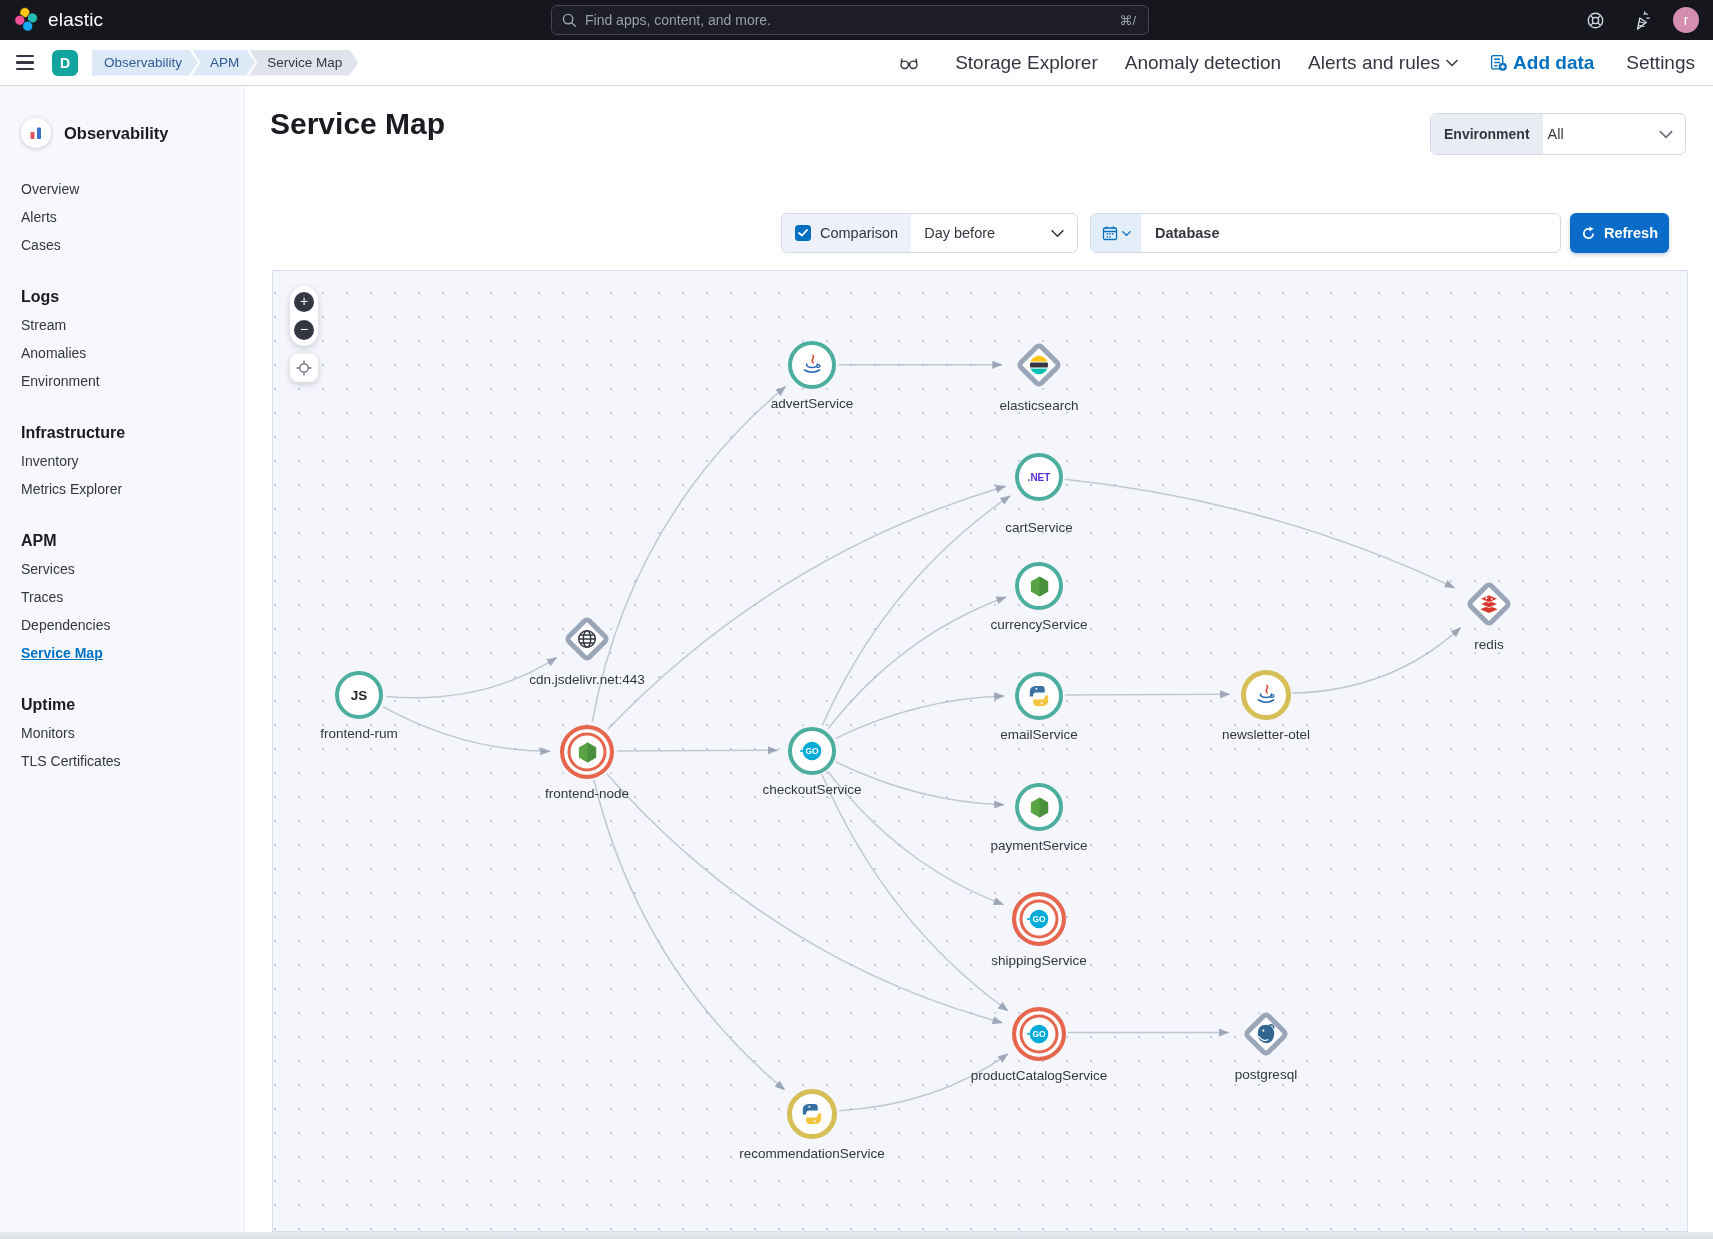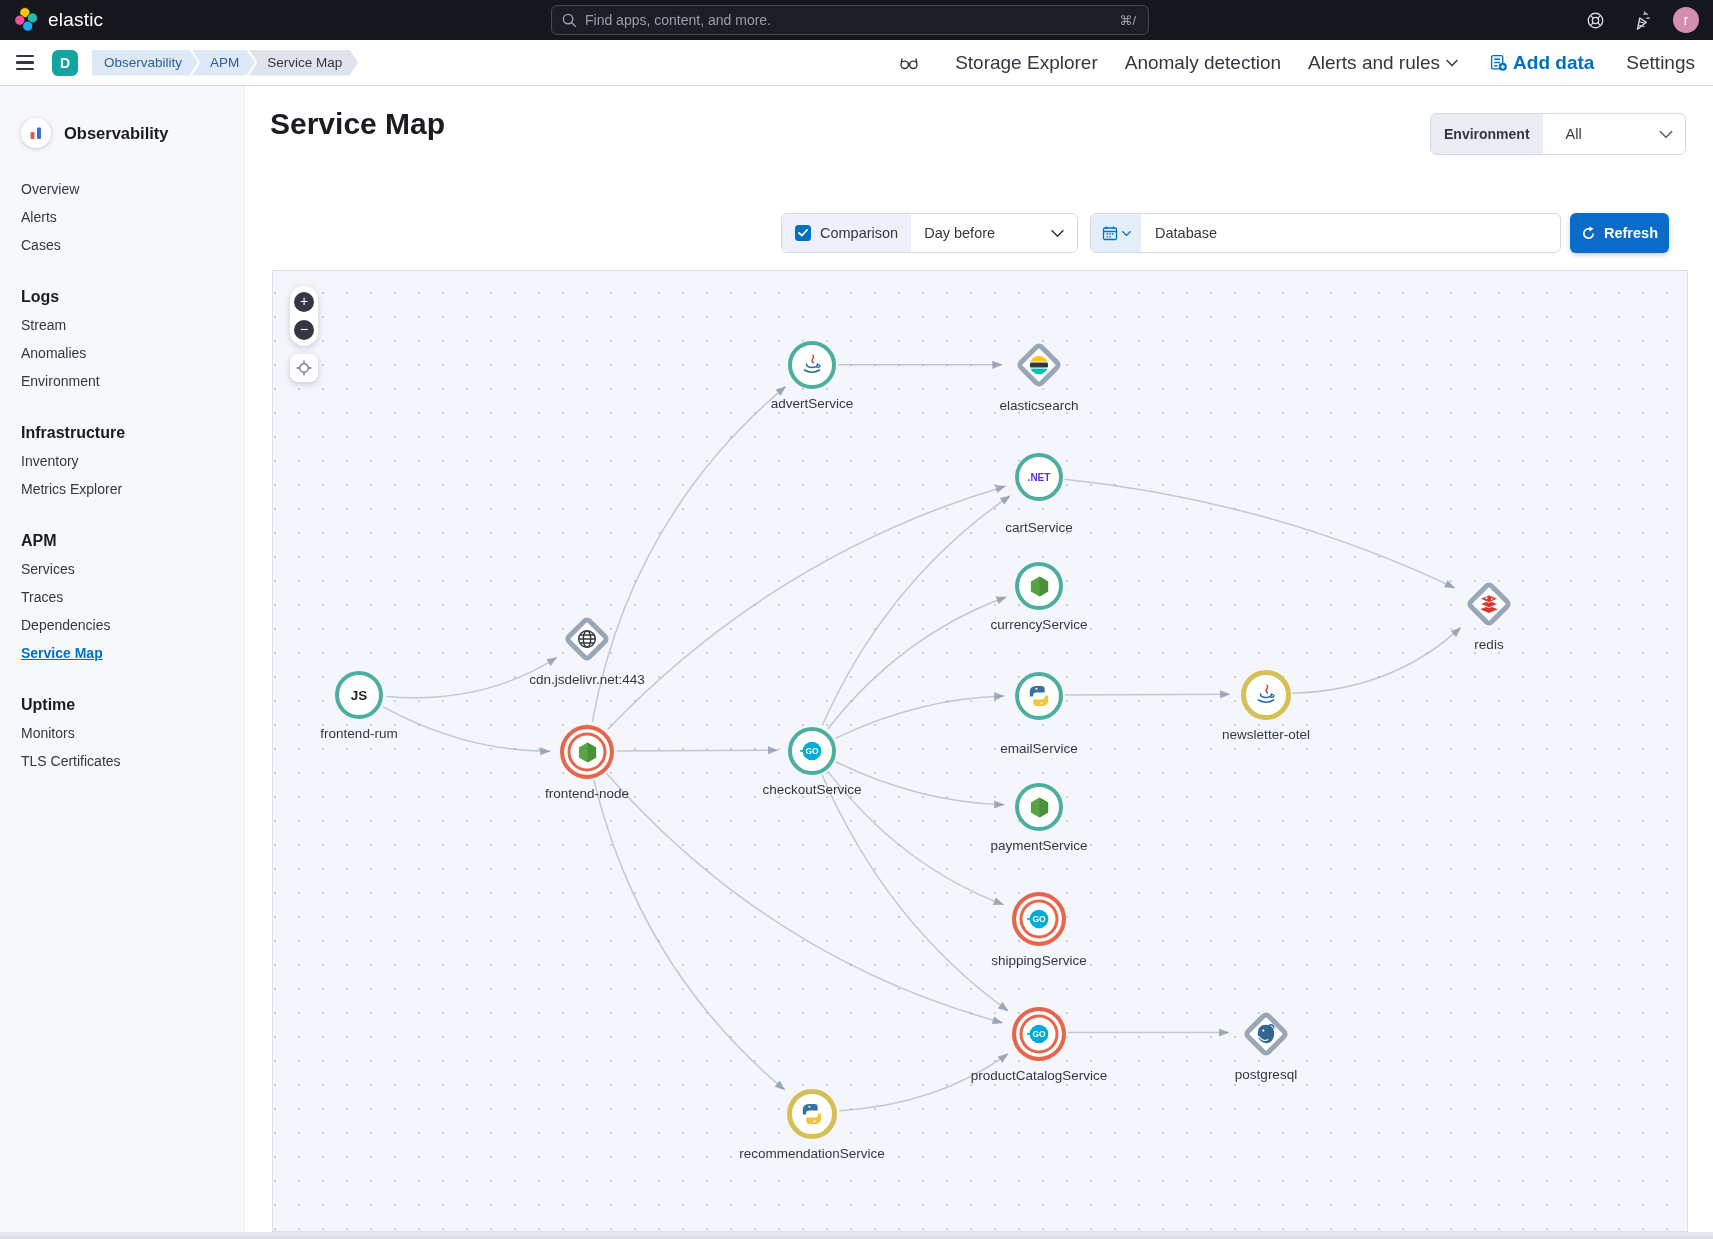--- a/index.html
+++ b/index.html
@@ -41,34 +41,34 @@
   .sb-header{height:28px;line-height:28px;font-size:16px;font-weight:bold;color:#1a1c21;}
   .sb-item{height:28px;line-height:28px;font-size:14px;color:#343741;cursor:pointer;}
   .sb-item.active{color:#0071c2;font-weight:bold;text-decoration:underline;}
 
   
   .main{position:absolute;left:245px;top:86px;right:0;bottom:7px;background:#fff;}
   .page-title{position:absolute;left:25px;top:20px;font-size:30px;line-height:36px;font-weight:bold;color:#1a1c21;}
 
   .env-control{position:absolute;left:1185px;top:27px;width:256px;height:42px;border:1px solid #d3dae6;border-radius:6px;display:flex;overflow:hidden;background:#fff;cursor:pointer;}
   .env-prepend{background:#e9edf3;display:flex;align-items:center;padding:0 13px;font-size:14px;font-weight:bold;color:#343741;text-align:right;}
-  .env-value{flex:1;display:flex;align-items:center;padding:0 23px;font-size:14.5px;color:#343741;}
+  .env-value{flex:1;display:flex;align-items:center;padding:0 5px;font-size:14.5px;color:#343741;}
   .env-caret{display:flex;align-items:center;padding-right:12px;}
 
   .toolbar-group{position:absolute;top:127px;height:40px;border:1px solid #d3dae6;border-radius:6px;background:#fff;display:flex;overflow:hidden;}
   .cmp{left:536px;width:297px;}
   .cmp-seg1{background:#eef1f9;display:flex;align-items:center;gap:9px;padding:0 13px;}
   .checkbox{width:16px;height:16px;border-radius:3.5px;background:#0071c2;display:flex;align-items:center;justify-content:center;cursor:pointer;}
   .cmp-label{font-size:14.5px;color:#343741;}
   .cmp-seg2{flex:1;display:flex;align-items:center;justify-content:space-between;padding:0 13px;cursor:pointer;}
   .cmp-value{font-size:14.5px;color:#343741;}
 
   .querybar{left:845px;width:471px;}
   .qb-date{width:50px;background:#e3eef9;display:flex;align-items:center;justify-content:center;gap:4px;cursor:pointer;}
-  .qb-input{flex:1;border:none;outline:none;font-size:14.5px;color:#343741;padding:0 14px;font-family:inherit;background:transparent;}
+  .qb-input{flex:1;border:none;outline:none;font-size:14.5px;color:#343741;padding:0 14px;font-family:inherit;background:transparent;font-weight:bold;}
 
   .refresh-btn{position:absolute;left:1325px;top:127px;width:99px;height:40px;border:none;border-radius:6px;background:#0a6cc8;color:#fff;font-size:14.5px;font-weight:bold;font-family:inherit;display:flex;align-items:center;justify-content:center;gap:8px;cursor:pointer;box-shadow:0 2px 4px rgba(10,60,120,.25);}
 
   
   .map-panel{position:absolute;left:27px;top:184px;width:1416px;height:962px;background:#f4f6fb;border:1px solid #d9deeb;background-image:radial-gradient(#c7cedf 1.1px, transparent 1.4px);background-size:24px 24px;background-position:14px 10px;overflow:hidden;}
   .edges-svg{position:absolute;left:0;top:0;width:100%;height:100%;}
 
   .map-controls{position:absolute;left:17px;top:15px;display:flex;flex-direction:column;gap:8px;z-index:5;}
   .ctl-box{background:#fff;border-radius:14px;box-shadow:0 2px 6px rgba(40,50,70,.22);display:flex;flex-direction:column;align-items:center;padding:6px 4px;gap:8px;}
   .ctl-round{width:20px;height:20px;border-radius:50%;background:#343741;color:#fff;font-size:14px;line-height:19px;text-align:center;cursor:pointer;}
@@ -399,21 +399,21 @@
             <div class="n-ring r-healthy">
               <span style="display: flex;">
                 <svg width="22" height="22" viewBox="-11 -11 22 22">
                   <path d="M-1,-10 h3.5 a3.2,3.2 0 0 1 3.2,3.2 v3.3 h-8.4 a3.2,3.2 0 0 0 -3.2,3.2 v0.8 h-3.3 v-5 a5.5,5.5 0 0 1 5.5,-5.5 z" fill="#3771a2"></path>
                   <path d="M1,10 h-3.5 a3.2,3.2 0 0 1 -3.2,-3.2 v-3.3 h8.4 a3.2,3.2 0 0 0 3.2,-3.2 v-0.8 h3.3 v5 a5.5,5.5 0 0 1 -5.5,5.5 z" fill="#f3c53c"></path>
                   <circle cx="-2.6" cy="-7.2" r="1" fill="#fff"></circle>
                   <circle cx="2.6" cy="7.2" r="1" fill="#fff"></circle>
                 </svg>
               </span>
             </div>
-            <div class="n-label" style="top: 45px;">emailService</div>
+            <div class="n-label" style="top: 31px;">emailService</div>
           </div>
           <div class="node" style="left: 539px; top: 480px;">
             <div class="n-ring r-healthy">
               <span style="display: flex;">
                 <svg width="24" height="24" viewBox="-12 -12 24 24">
                   <rect x="-12" y="-1" width="3.2" height="1.8" rx="0.9" fill="#00acd7"></rect>
                   <circle r="9.3" fill="#00acd7"></circle>
                   <text y="3.4" text-anchor="middle" font-size="8.5" font-weight="bold" fill="#fff">GO</text>
                 </svg>
               </span>

